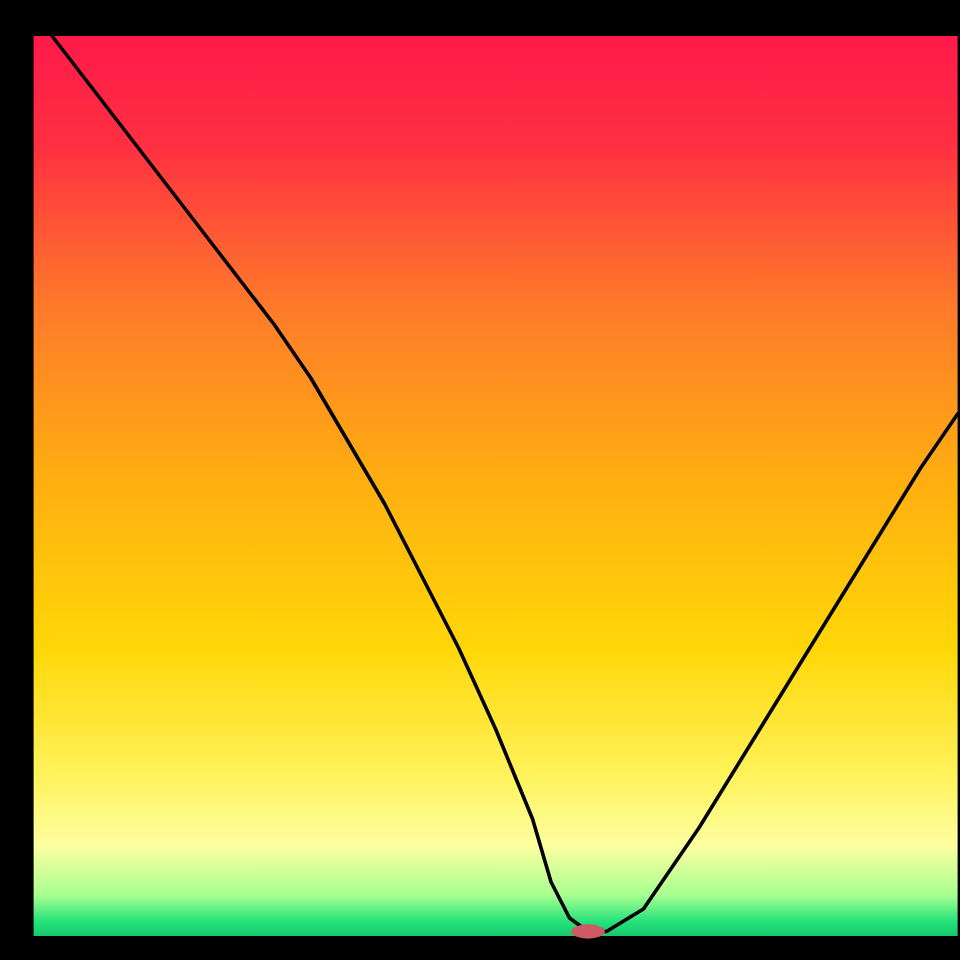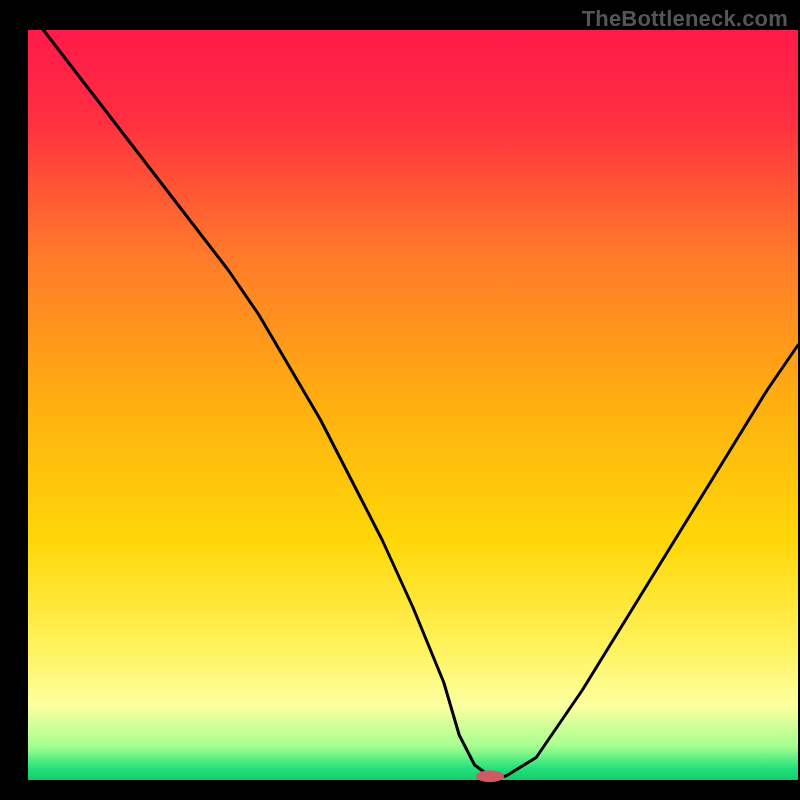--- a/index.html
+++ b/index.html
@@ -30,21 +30,20 @@
   svg.plot {
     position: absolute;
     top: 0;
     left: 0;
   }
 </style>
 </head>
 <body>
 
 <div class="frame">
-  <div class="watermark">TheBottleneck.com</div>
 
   <svg class="plot" width="800" height="800" viewBox="0 0 800 800">
     <defs>
       <linearGradient id="bg-grad" x1="0" y1="0" x2="0" y2="1">
           <stop offset="0%" stop-color="#ff1a4a"></stop>
           <stop offset="12%" stop-color="#ff2f41"></stop>
           <stop offset="30%" stop-color="#ff7a2a"></stop>
           <stop offset="50%" stop-color="#ffb010"></stop>
           <stop offset="68%" stop-color="#ffd708"></stop>
           <stop offset="82%" stop-color="#fff25a"></stop>

